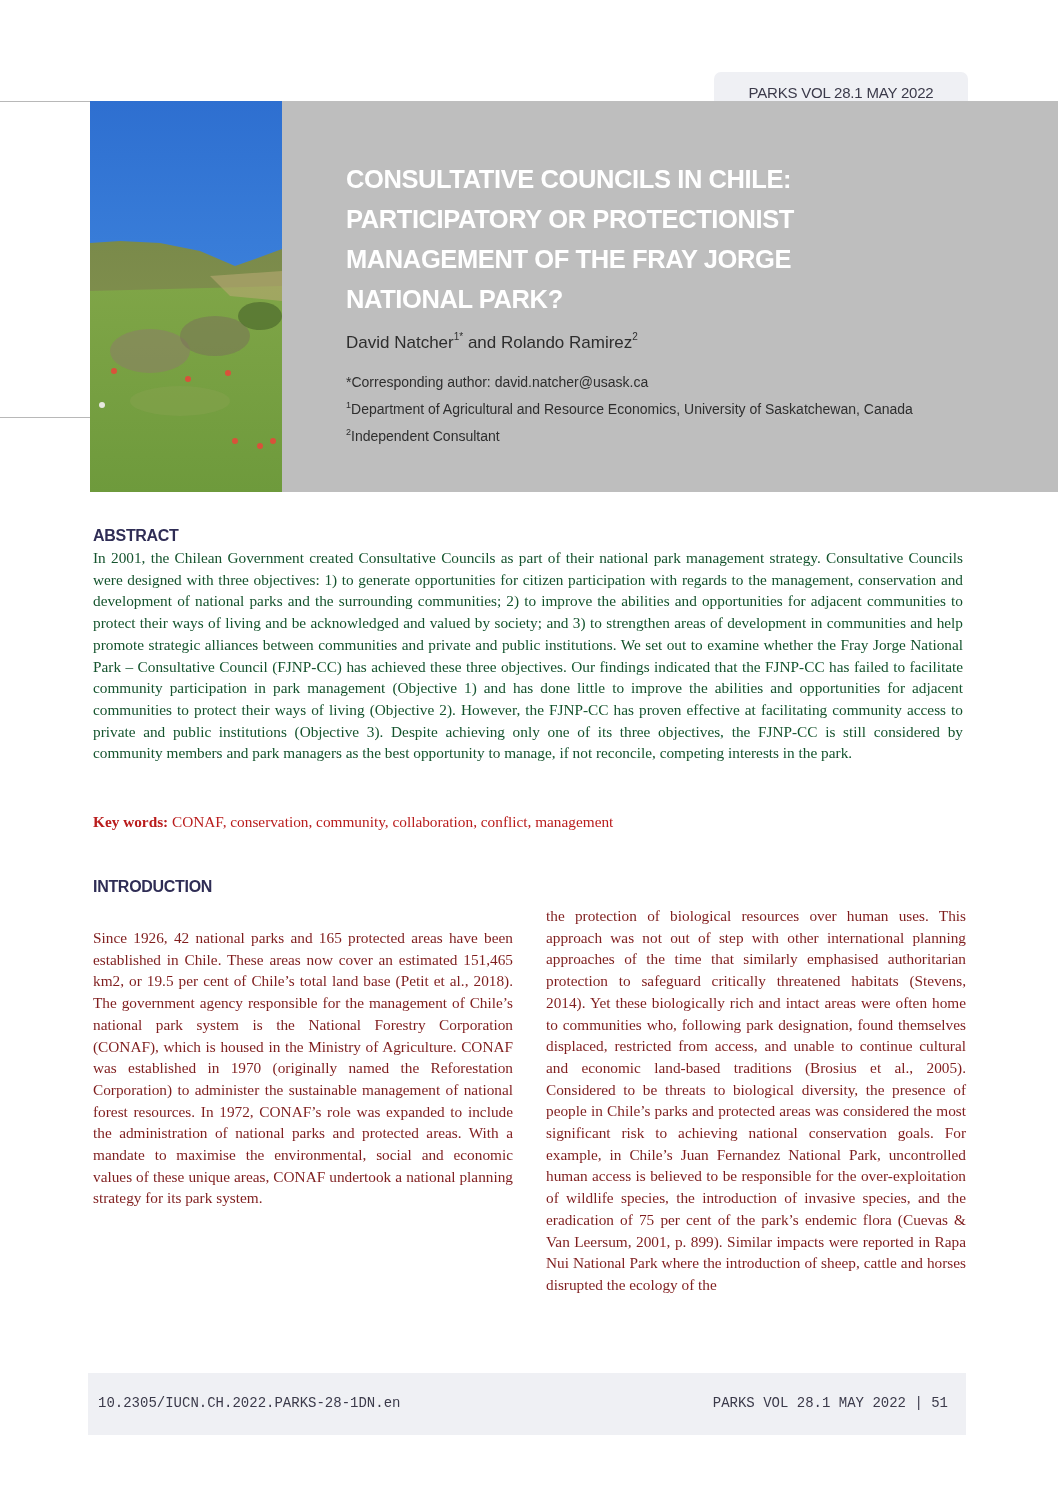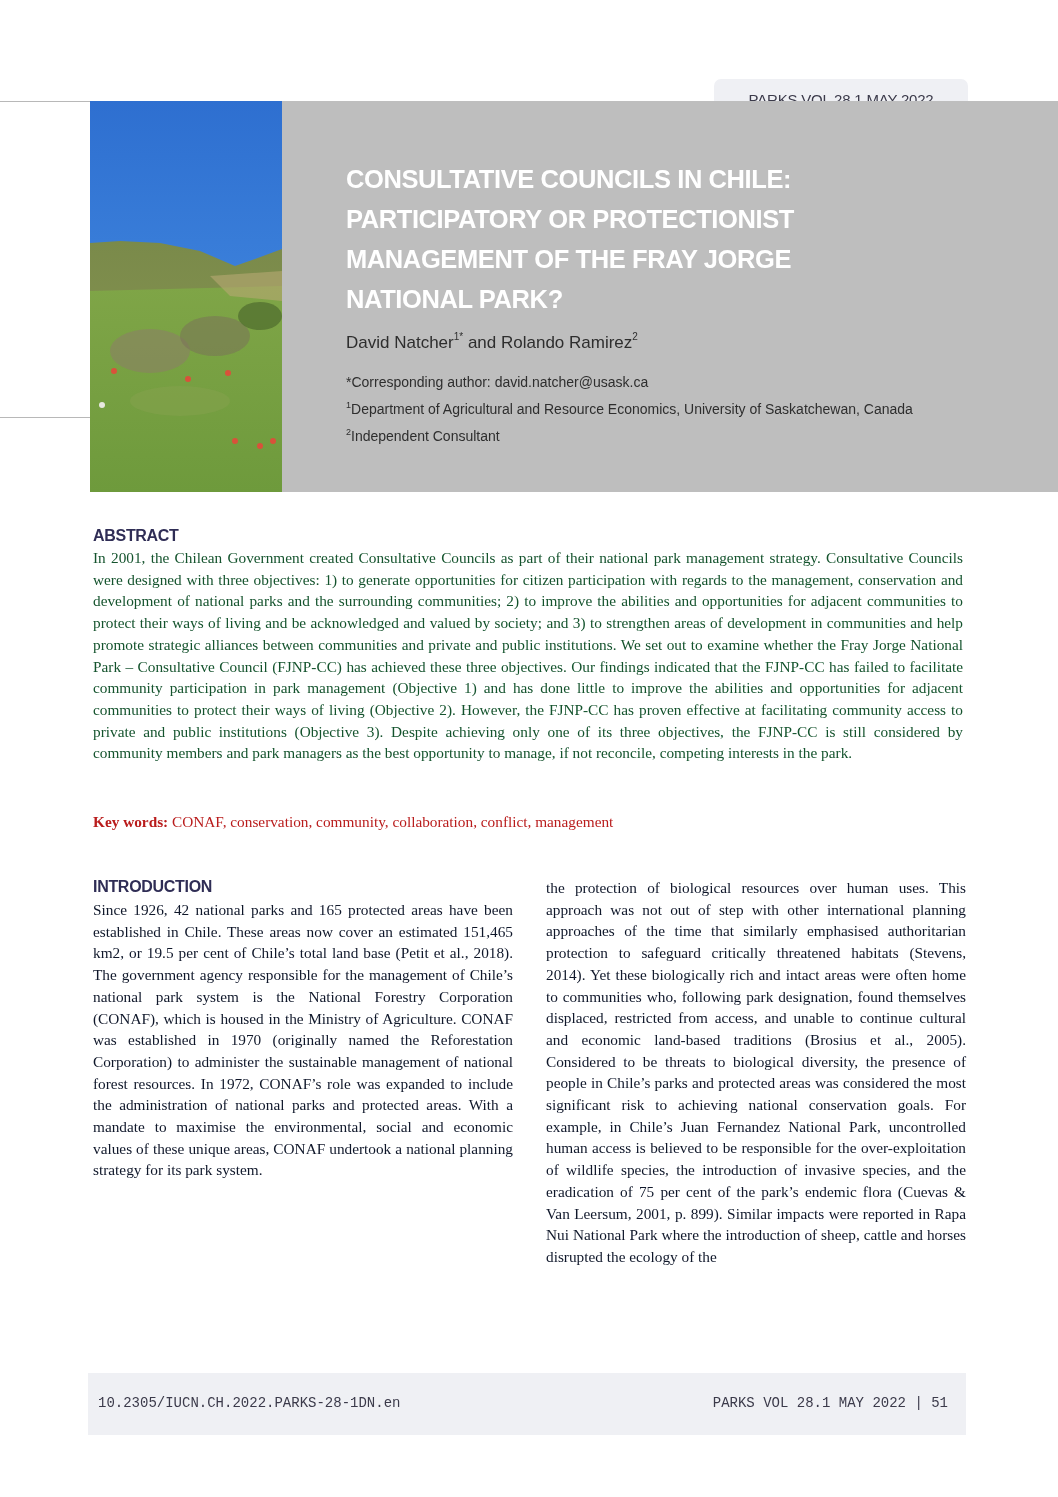--- a/index.html
+++ b/index.html
@@ -2,21 +2,21 @@
 <html><head>
 <meta charset="utf-8">
 <style>
   html, body { margin: 0; padding: 0; }
   body {
     width: 1058px; height: 1497px; position: relative; background: #ffffff;
     overflow: hidden;
     font-family: "Liberation Serif", "DejaVu Serif", serif;
   }
   .header-tab {
-    position: absolute; left: 714px; top: 79px; width: 254px; height: 40px;
+    position: absolute; left: 714px; top: 72px; width: 254px; height: 40px;
     background: #eff0f4; border-radius: 7px 7px 0 0;
     font-family: "Liberation Sans", sans-serif; font-size: 15px; color: #3b3a4a;
     display: flex; align-items: center; justify-content: center; letter-spacing: -0.2px;
   }
   .rule { position: absolute; left: 0; width: 92px; height: 1px; background: #b8b8b8; }
   .rule.top { top: 101px; }
   .rule.mid { top: 417px; }
   .photo {
     position: absolute; left: 90px; top: 101px; width: 192px; height: 391px; overflow: hidden;
   }
@@ -48,22 +48,23 @@
     position: absolute; left: 93px; top: 547px; width: 870px;
     font-size: 15.3px; line-height: 21.7px; color: #14532d; text-align: justify; margin: 0;
   }
   .keywords {
     position: absolute; left: 93px; top: 813px; width: 870px;
     font-size: 15.3px; color: #b91c1c; margin: 0;
   }
   .keywords b { font-weight: bold; }
   .intro-heading { left: 93px; top: 878px; }
   .col {
-    position: absolute; width: 420px; font-size: 15.3px; line-height: 21.7px; color: #0f172a;
+    position: absolute; width: 420px; font-size: 15.3px; line-height: 21.7px; color: #7f1d1d;
     text-align: justify;
+    margin-top: 28px;
   }
   .col p { margin: 0; }
   .col.left { left: 93px; top: 899px; }
   .col.left p + p { margin-top: 21.7px; }
   .col.right { left: 546px; top: 877px; }
   .footer {
     position: absolute; left: 88px; top: 1373px; width: 878px; height: 62px; background: #eff0f4;
     font-family: Liberation Mono, monospace; font-size: 14px; color: #3b3a4a;
   }
   .footer .doi { position: absolute; left: 10px; top: 22px; }

